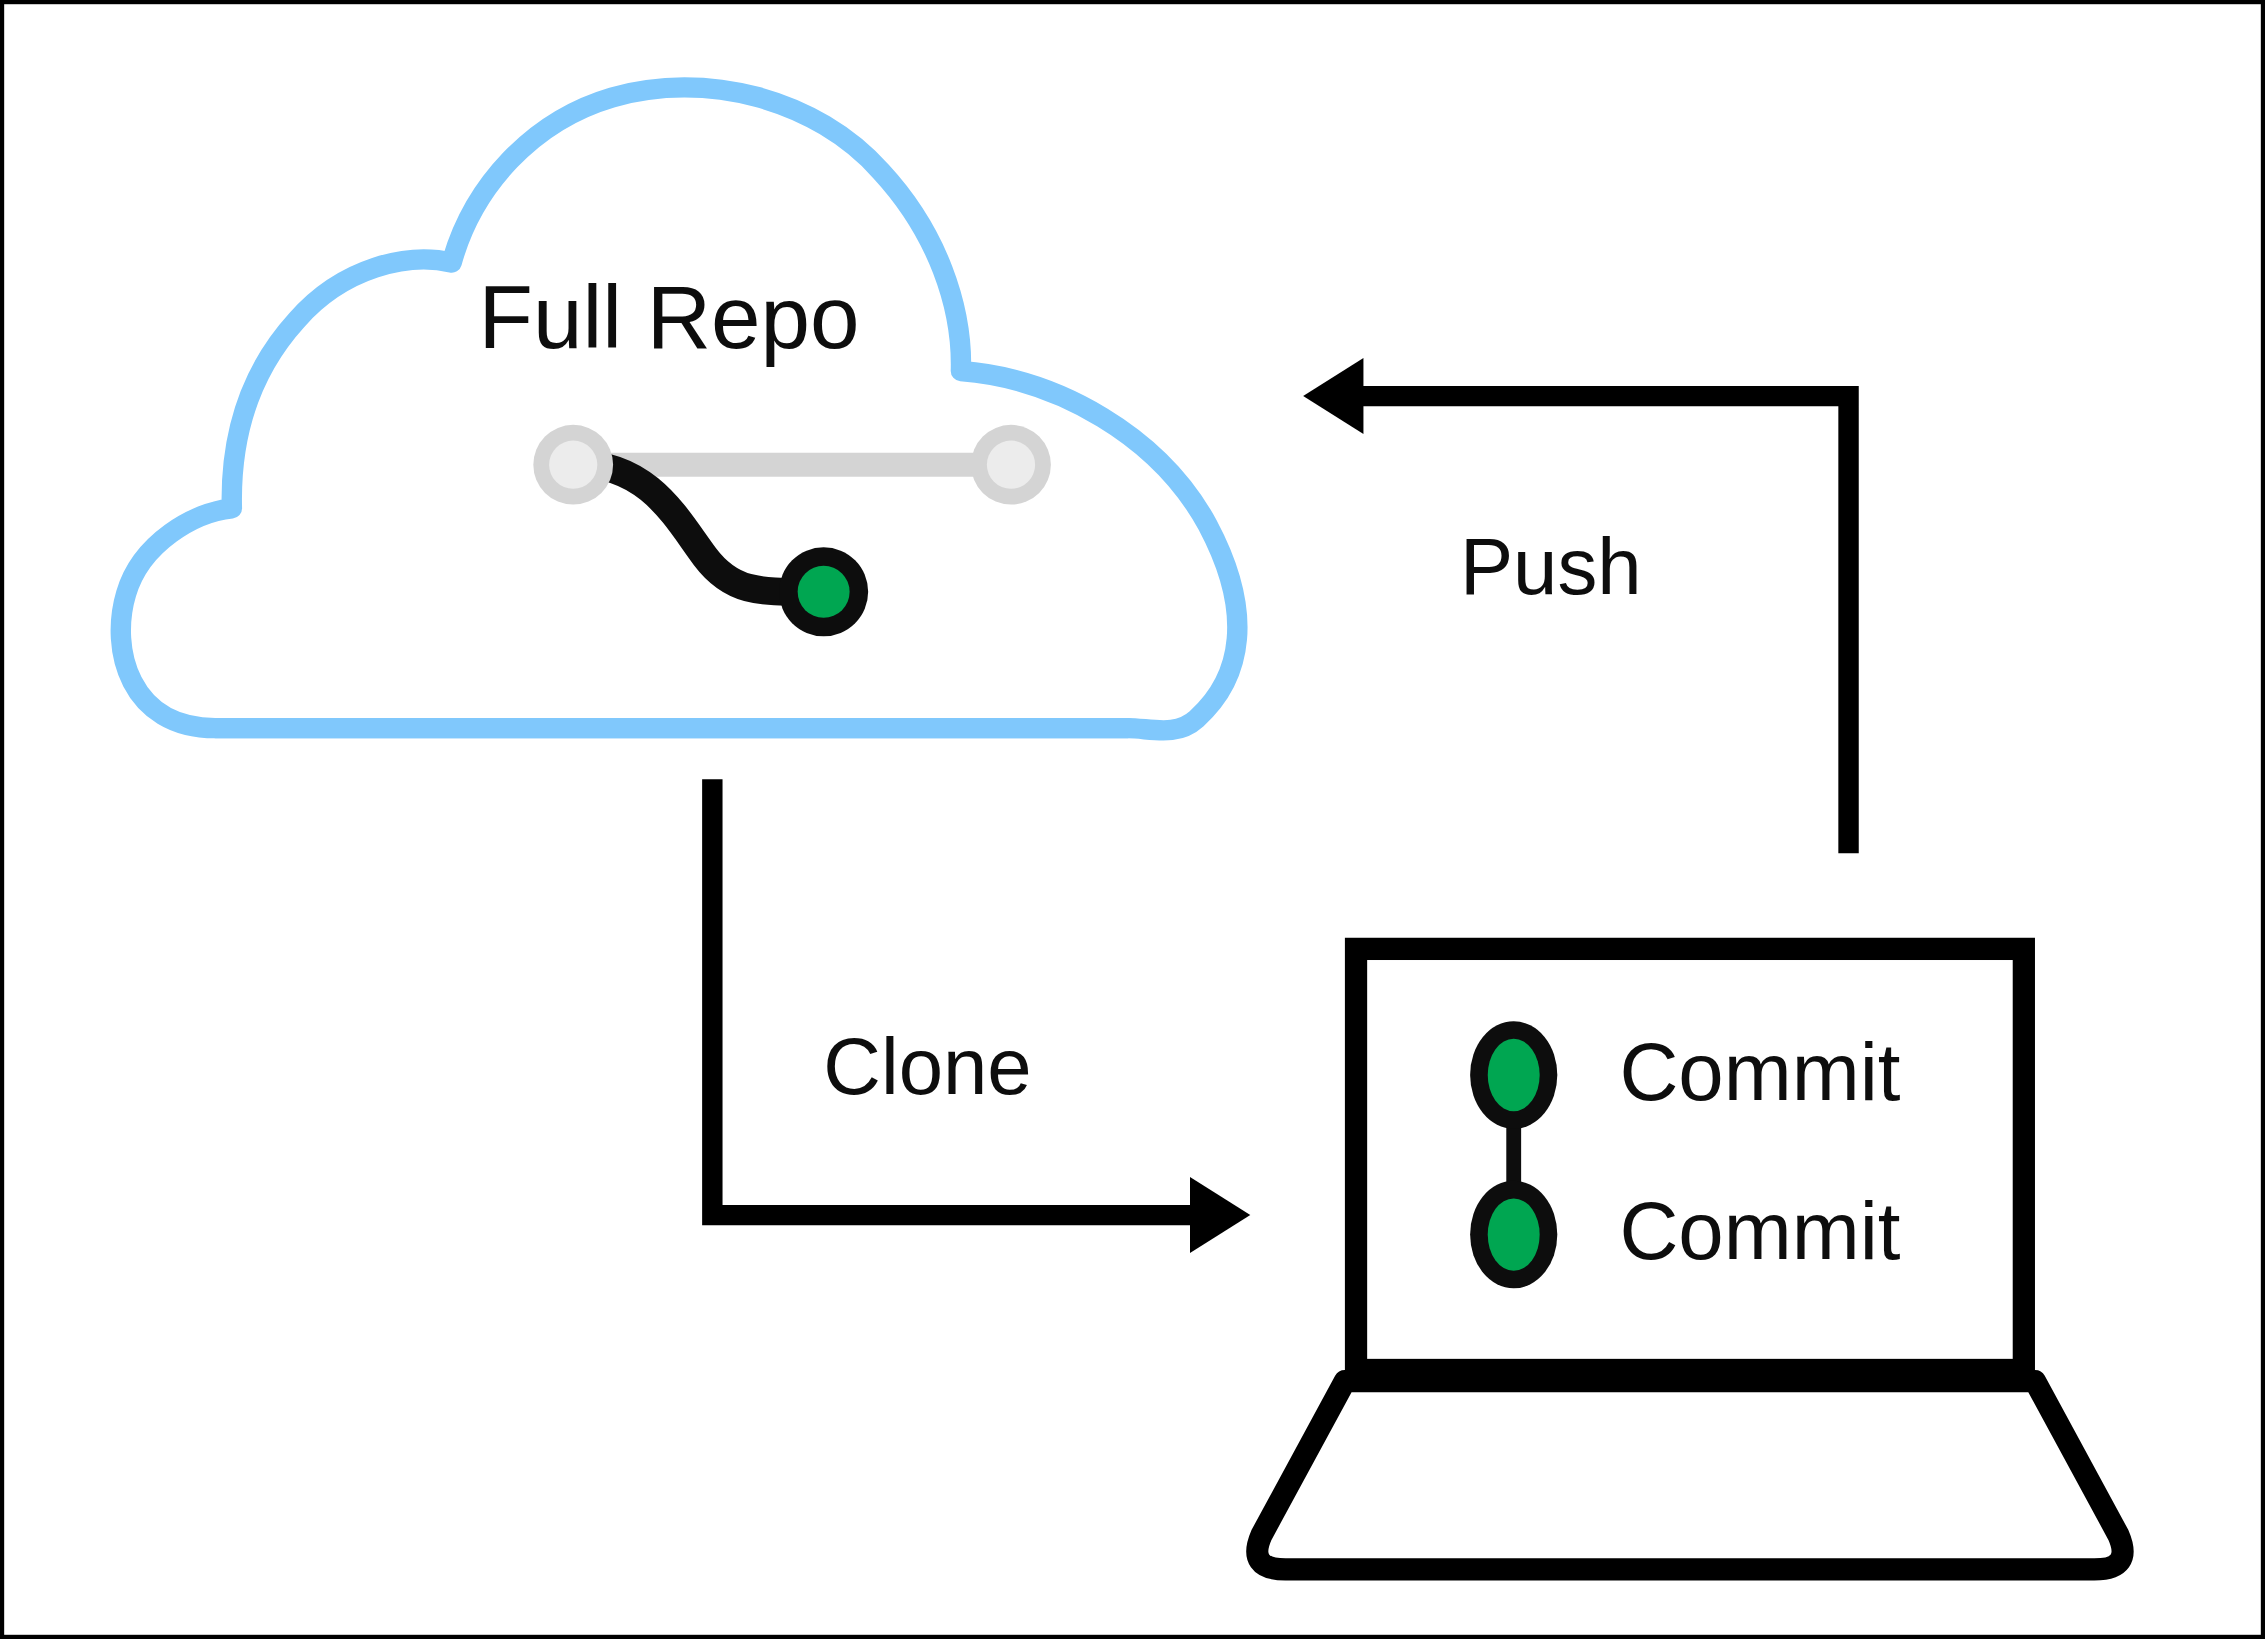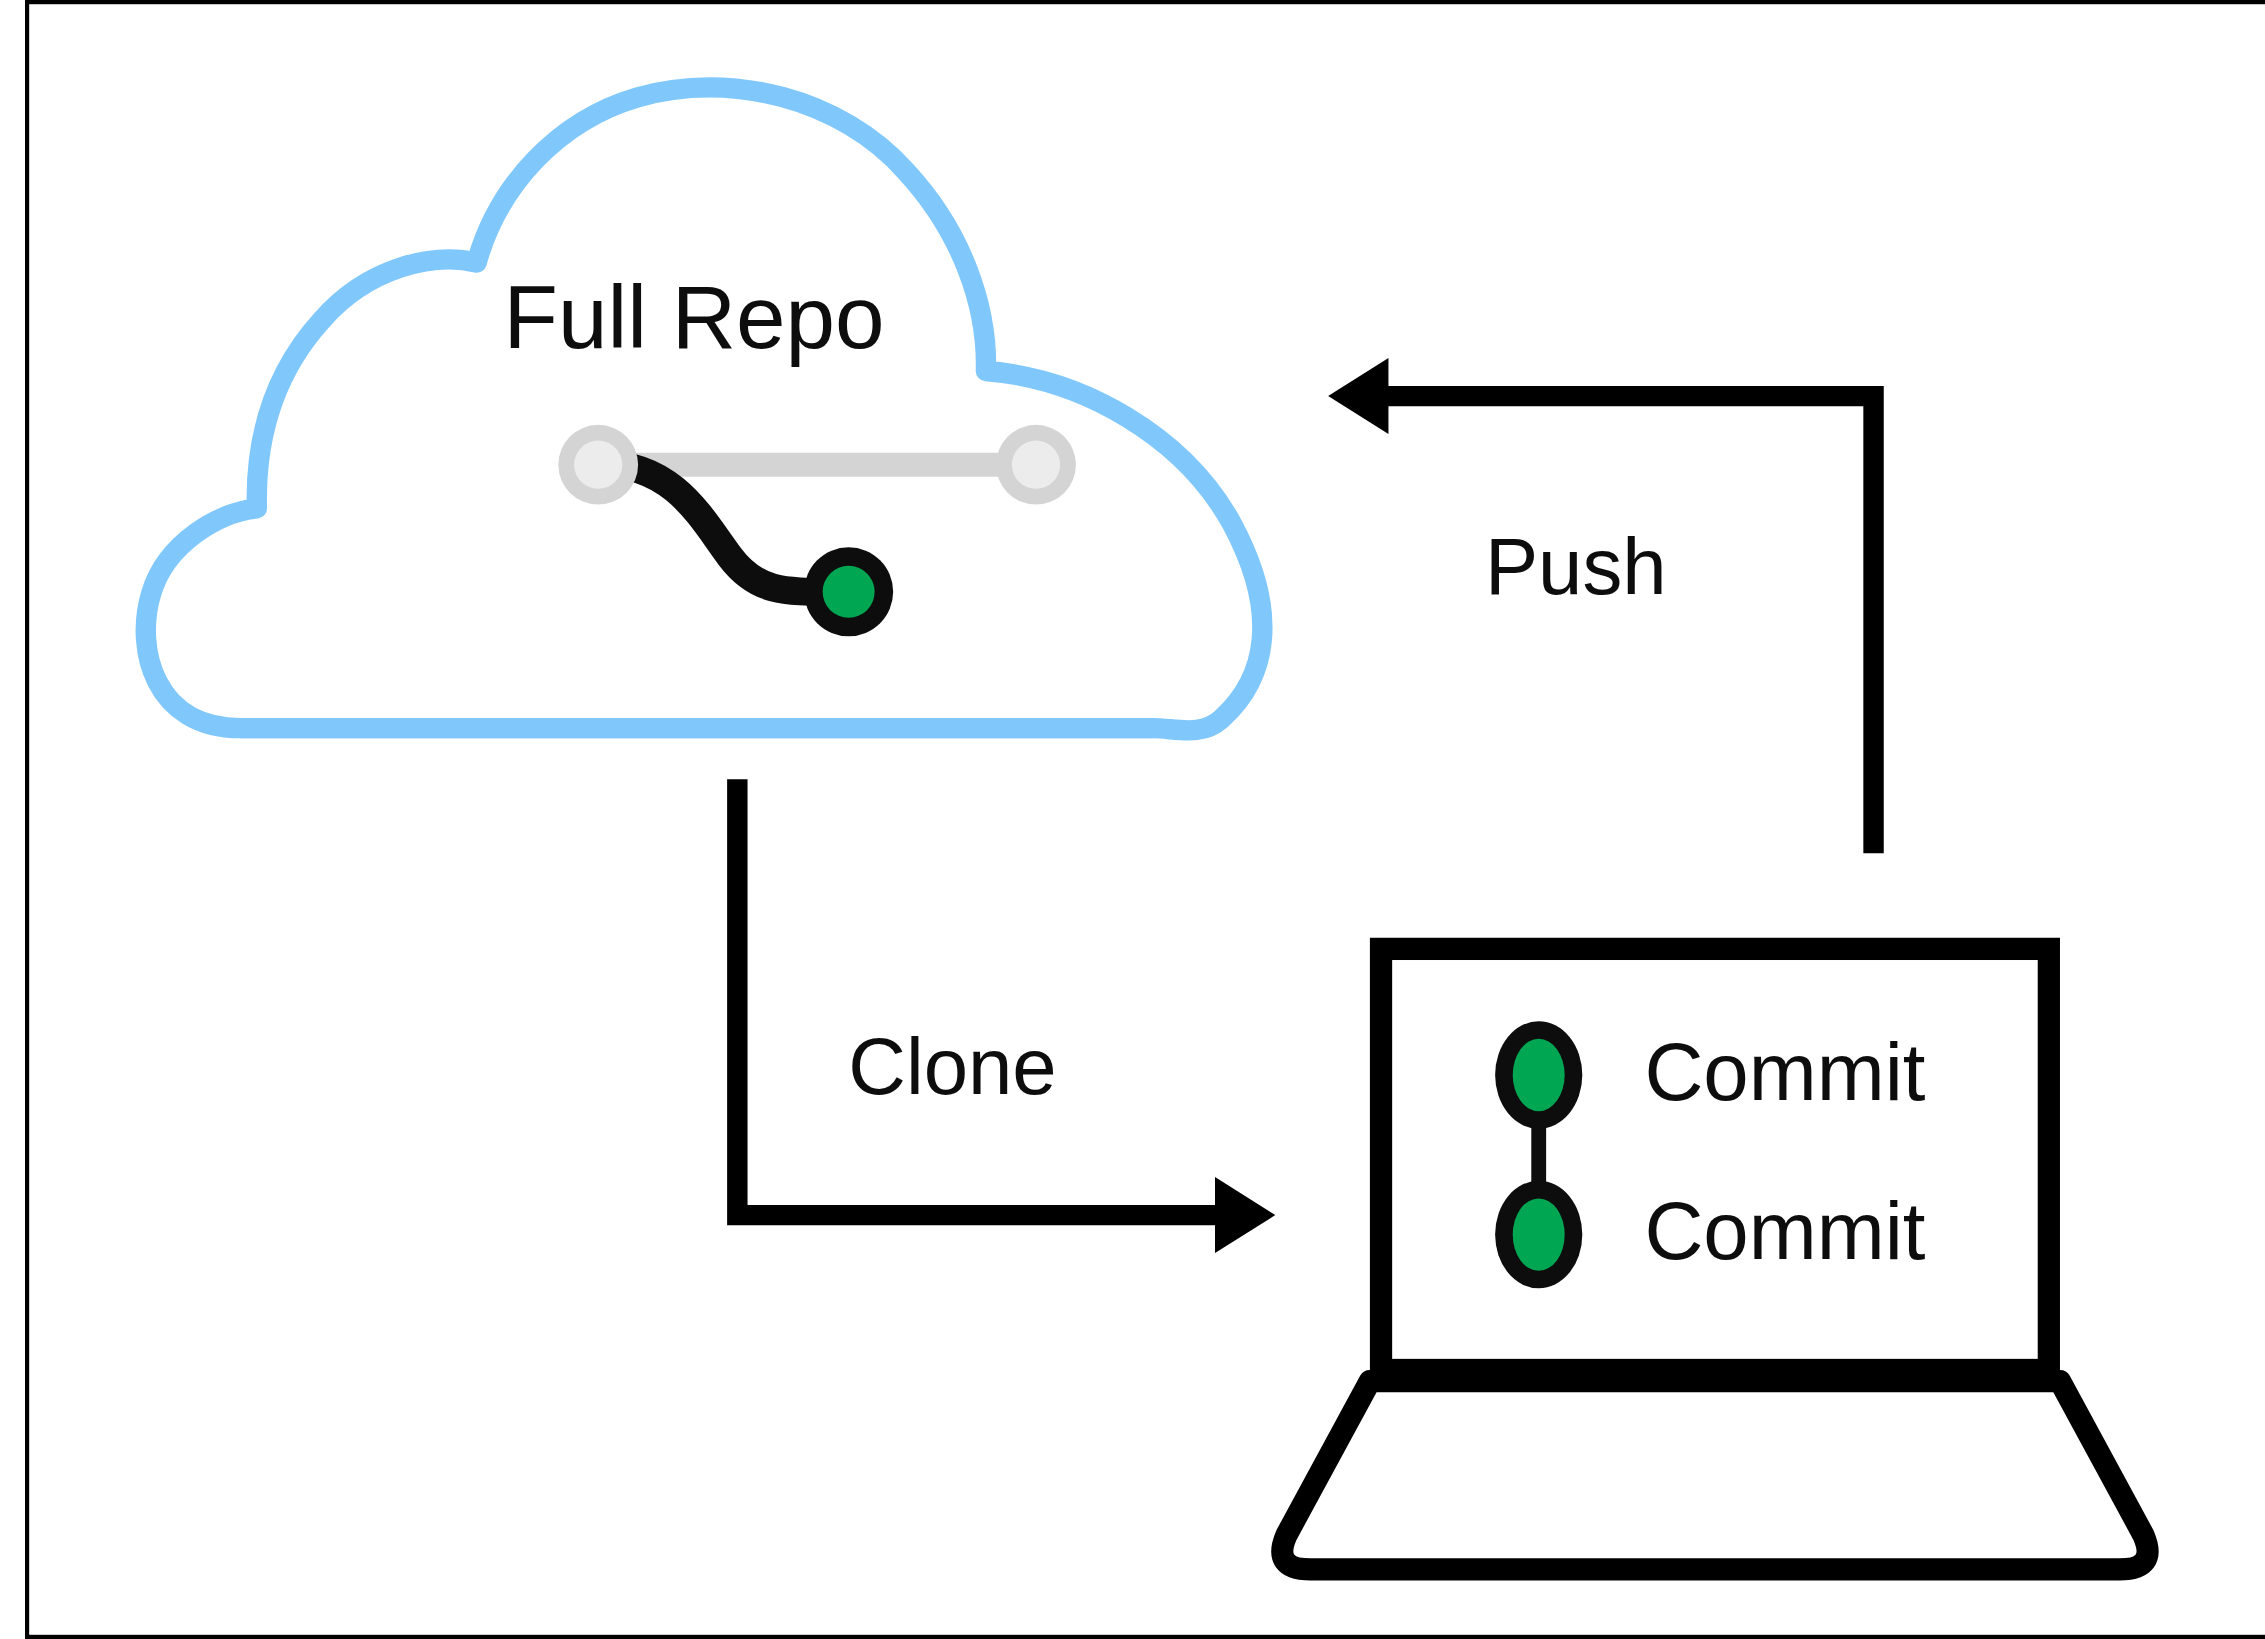--- a/index.html
+++ b/index.html
@@ -12,21 +12,20 @@
     height: 1639px;
     font-family: "Liberation Sans", sans-serif;
     overflow: hidden;
   }
   #diagram-root {
     position: relative;
     width: 1905px;
     height: 1639px;
     background: #ffffff;
     box-sizing: border-box;
-    margin-left: 25px;
   }
   #diagram-svg {
     position: absolute;
     left: 0;
     top: 0;
     width: 2265px;
     height: 1639px;
     display: block;
   }
   .dg-label {

